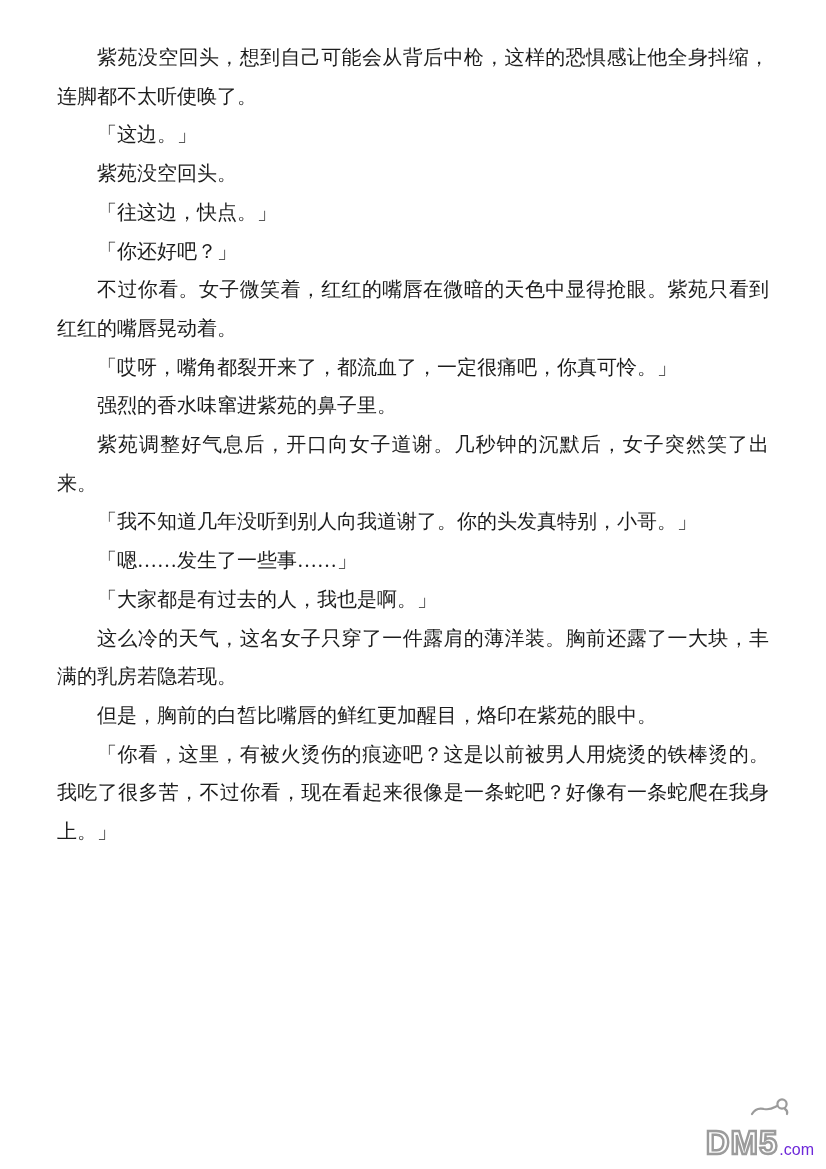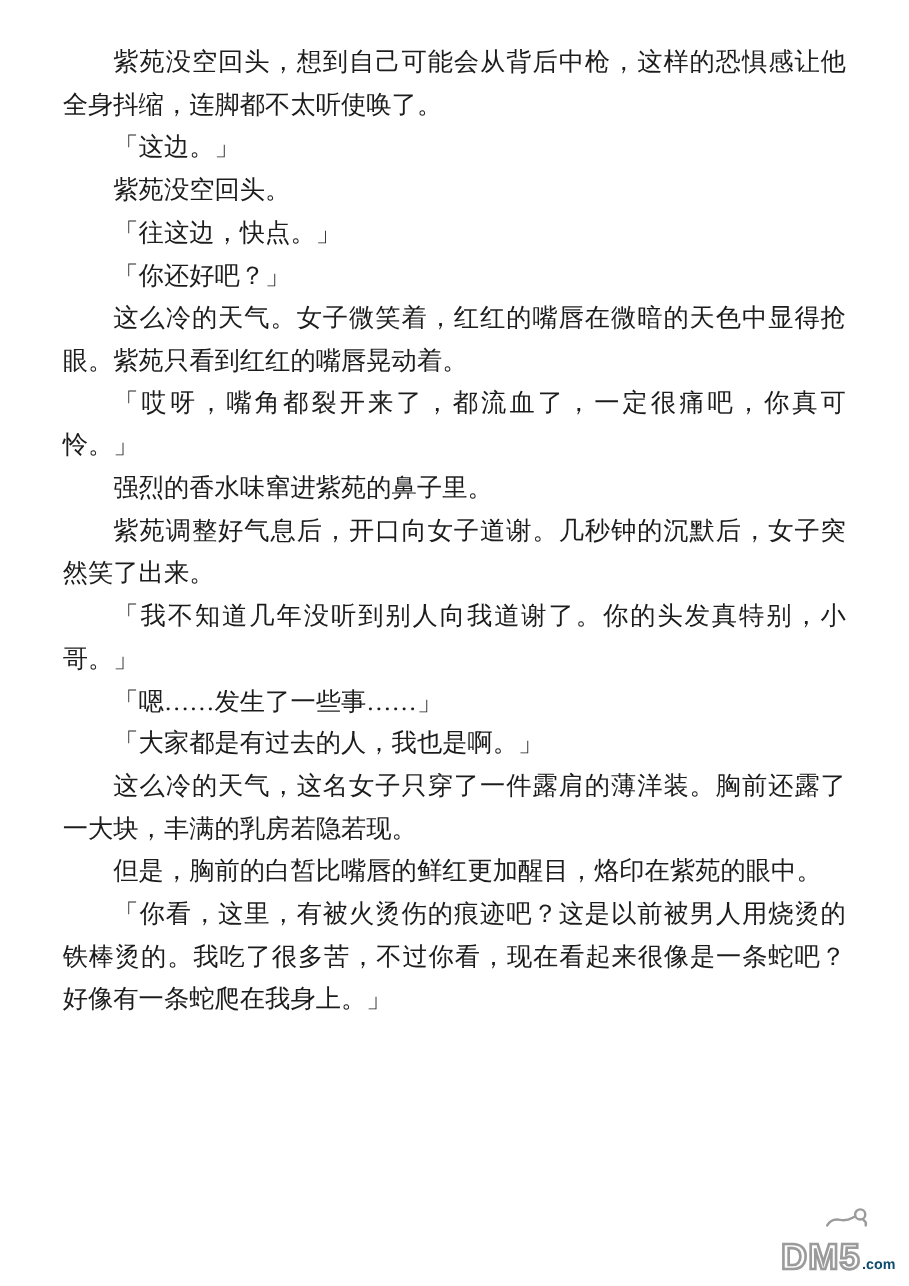--- a/index.html
+++ b/index.html
@@ -13,21 +13,21 @@
     height: 1169px;
     overflow: hidden;
     font-family: "Liberation Serif", "DejaVu Serif", serif;
   }
   .text-block {
     position: absolute;
     left: 57px;
     top: 38px;
     width: 712px;
     color: #1c1c1c;
-    font-size: 23px;
+    font-size: 20px;
     line-height: 38.7px;
     text-align: justify;
     text-justify: inter-ideograph;
   }
   .para {
     margin: 0;
     padding: 0;
     text-indent: 2em;
     word-break: break-all;
     overflow-wrap: break-word;
@@ -48,46 +48,46 @@
     font-size: 33px;
     line-height: 28px;
     letter-spacing: 1px;
     color: #fdfdfd;
     -webkit-text-stroke: 2.4px #9b9b9b;
     text-shadow: 0 0 1px #9b9b9b;
     margin-left: 12px;
   }
   .wm-suffix {
     font-family: "Liberation Sans", "DejaVu Sans", sans-serif;
-    font-weight: 700;
-    font-size: 13px;
+    font-weight: 400;
+    font-size: 16px;
     line-height: 15px;
     margin-left: 1px;
-    color: #0c4a6e;
+    color: #6d28d9;
   }
   .wm-mascot {
     position: absolute;
     right: 24px;
     top: -14px;
     width: 40px;
     height: 20px;
   }
 </style>
 </head>
 <body>
 
 <main>
 
   <div class="text-block">
       <p class="para">紫苑没空回头，想到自己可能会从背后中枪，这样的恐惧感让他全身抖缩，连脚都不太听使唤了。</p>
       <p class="para">「这边。」</p>
       <p class="para">紫苑没空回头。</p>
       <p class="para">「往这边，快点。」</p>
       <p class="para">「你还好吧？」</p>
-      <p class="para">这么冷的天气。女子微笑着，红红的嘴唇在微暗的天色中显得抢眼。紫苑只看到红红的嘴唇晃动着。</p>
+      <p class="para">不过你看。女子微笑着，红红的嘴唇在微暗的天色中显得抢眼。紫苑只看到红红的嘴唇晃动着。</p>
       <p class="para">「哎呀，嘴角都裂开来了，都流血了，一定很痛吧，你真可怜。」</p>
       <p class="para">强烈的香水味窜进紫苑的鼻子里。</p>
       <p class="para">紫苑调整好气息后，开口向女子道谢。几秒钟的沉默后，女子突然笑了出来。</p>
       <p class="para">「我不知道几年没听到别人向我道谢了。你的头发真特别，小哥。」</p>
       <p class="para">「嗯……发生了一些事……」</p>
       <p class="para">「大家都是有过去的人，我也是啊。」</p>
       <p class="para">这么冷的天气，这名女子只穿了一件露肩的薄洋装。胸前还露了一大块，丰满的乳房若隐若现。</p>
       <p class="para">但是，胸前的白皙比嘴唇的鲜红更加醒目，烙印在紫苑的眼中。</p>
       <p class="para">「你看，这里，有被火烫伤的痕迹吧？这是以前被男人用烧烫的铁棒烫的。我吃了很多苦，不过你看，现在看起来很像是一条蛇吧？好像有一条蛇爬在我身上。」</p>
     </div>

